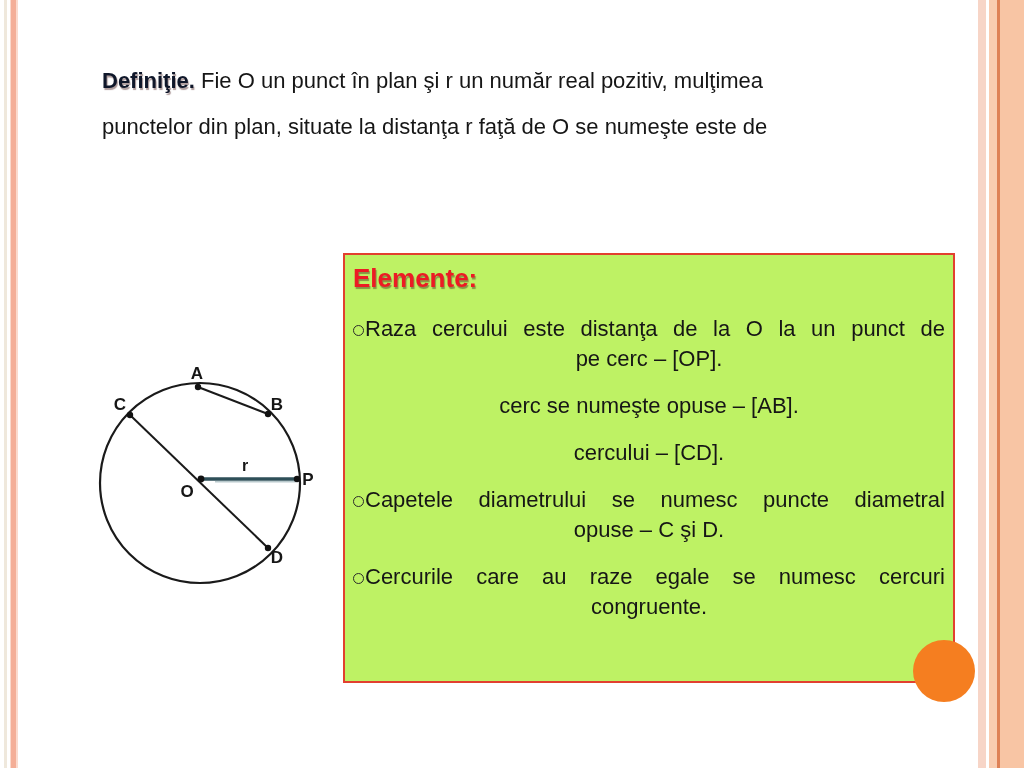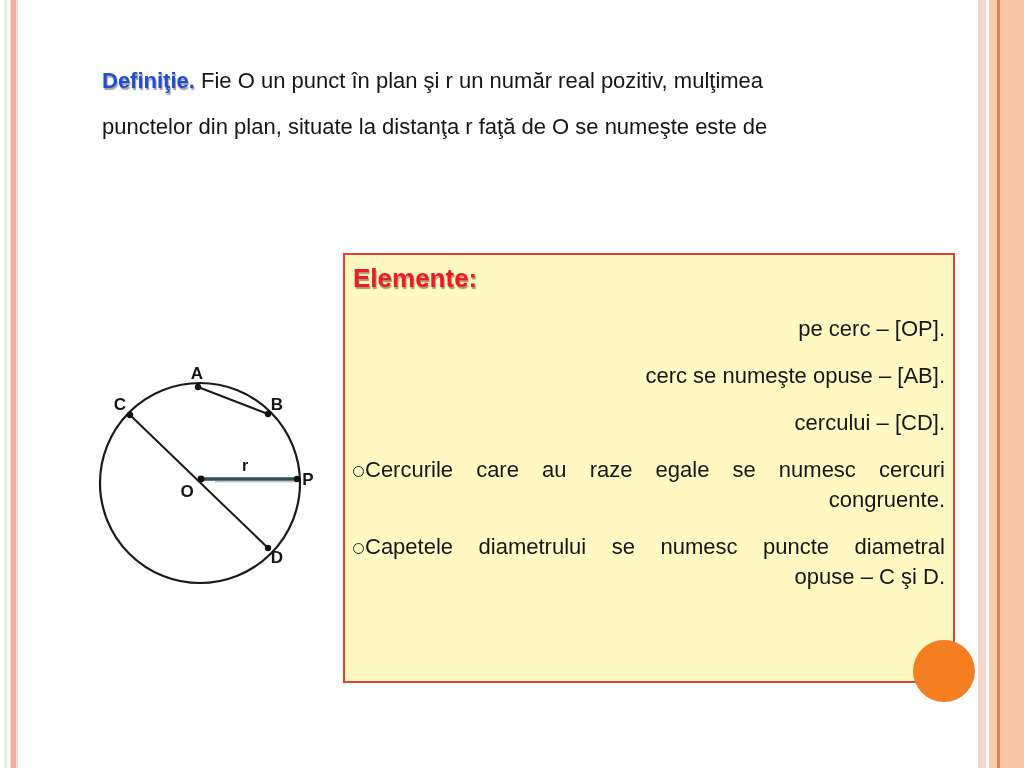--- a/index.html
+++ b/index.html
@@ -17,36 +17,36 @@
   .s-r2 { left:989px; width:8px;  background:#f9ccb0; }
   .s-r3 { left:997px; width:3px;  background:#de8156; }
   .s-r4 { left:1000px; width:24px; background:#f8c5a4; }
 
   
   .top-text {
     position:absolute; left:102px; top:58px; width:815px;
     font-size:22px; line-height:46px; color:#161616;
   }
   .red-label {
-    color:#1d4ed8; font-weight:bold;
+    color:#0f172a; font-weight:bold;
     text-shadow:1px 1.5px 1px rgba(70,30,30,0.45);
   }
 
   
   .elements-box {
     position:absolute; left:343px; top:253px; width:612px; height:430px;
-    box-sizing:border-box; border:2px solid #e2402f; background:#fef9c3;
+    box-sizing:border-box; border:2px solid #e2402f; background:#bef264;
     padding:6px 8px; z-index:2;
   }
   .box-title {
     font-size:26px; line-height:34px; font-weight:bold; color:#ec1b24;
     text-shadow:1px 1.5px 1px rgba(70,30,30,0.45); margin:0 0 19px 0;
   }
   .item { font-size:22px; line-height:30px; margin:0 0 17px 0; color:#161616; }
-  .bline { text-align:right; }
+  .bline { text-align:center; }
   .bline.just { text-align:justify; text-align-last:justify; }
   .bullet {
     display:inline-block; width:11px; height:11px; box-sizing:border-box;
     border:1.6px solid #2b2b2b; border-radius:50%; margin-right:1px;
     vertical-align:0px;
   }
 
   
   .diagram { position:absolute; left:90px; top:352px; z-index:1; }
   .diagram text { font-weight:bold; fill:#161616; font-family:"Liberation Sans", sans-serif; }
@@ -96,34 +96,35 @@
       <text x="187" y="497" font-size="17" text-anchor="middle">O</text>
       <text x="308" y="485" font-size="17" text-anchor="middle">P</text>
       <text x="245" y="471" font-size="16" text-anchor="middle">r</text>
     </svg>
   </div>
 
   <div class="elements-box">
     <div class="box-title">Elemente:</div>
     <div>
         <div class="item">
+          <div class="bline just"><span class="bullet"></span>Raza cercului este distanţa de la O la un punct de</div>
           <div class="bline">pe cerc – [OP].</div>
         </div>
         <div class="item">
           <div class="bline">cerc se numeşte opuse – [AB].</div>
         </div>
         <div class="item">
           <div class="bline">cercului – [CD].</div>
         </div>
         <div class="item">
+          <div class="bline just"><span class="bullet"></span>Capetele diametrului se numesc puncte diametral</div>
+          <div class="bline">opuse – C şi D.</div>
+        </div>
+        <div class="item">
           <div class="bline just"><span class="bullet"></span>Cercurile care au raze egale se numesc cercuri</div>
           <div class="bline">congruente.</div>
-        </div>
-        <div class="item">
-          <div class="bline just"><span class="bullet"></span>Capetele diametrului se numesc puncte diametral</div>
-          <div class="bline">opuse – C şi D.</div>
         </div>
       </div>
   </div>
 
   <div class="orange-dot"></div>
 
 </div>
 
 </body></html>

